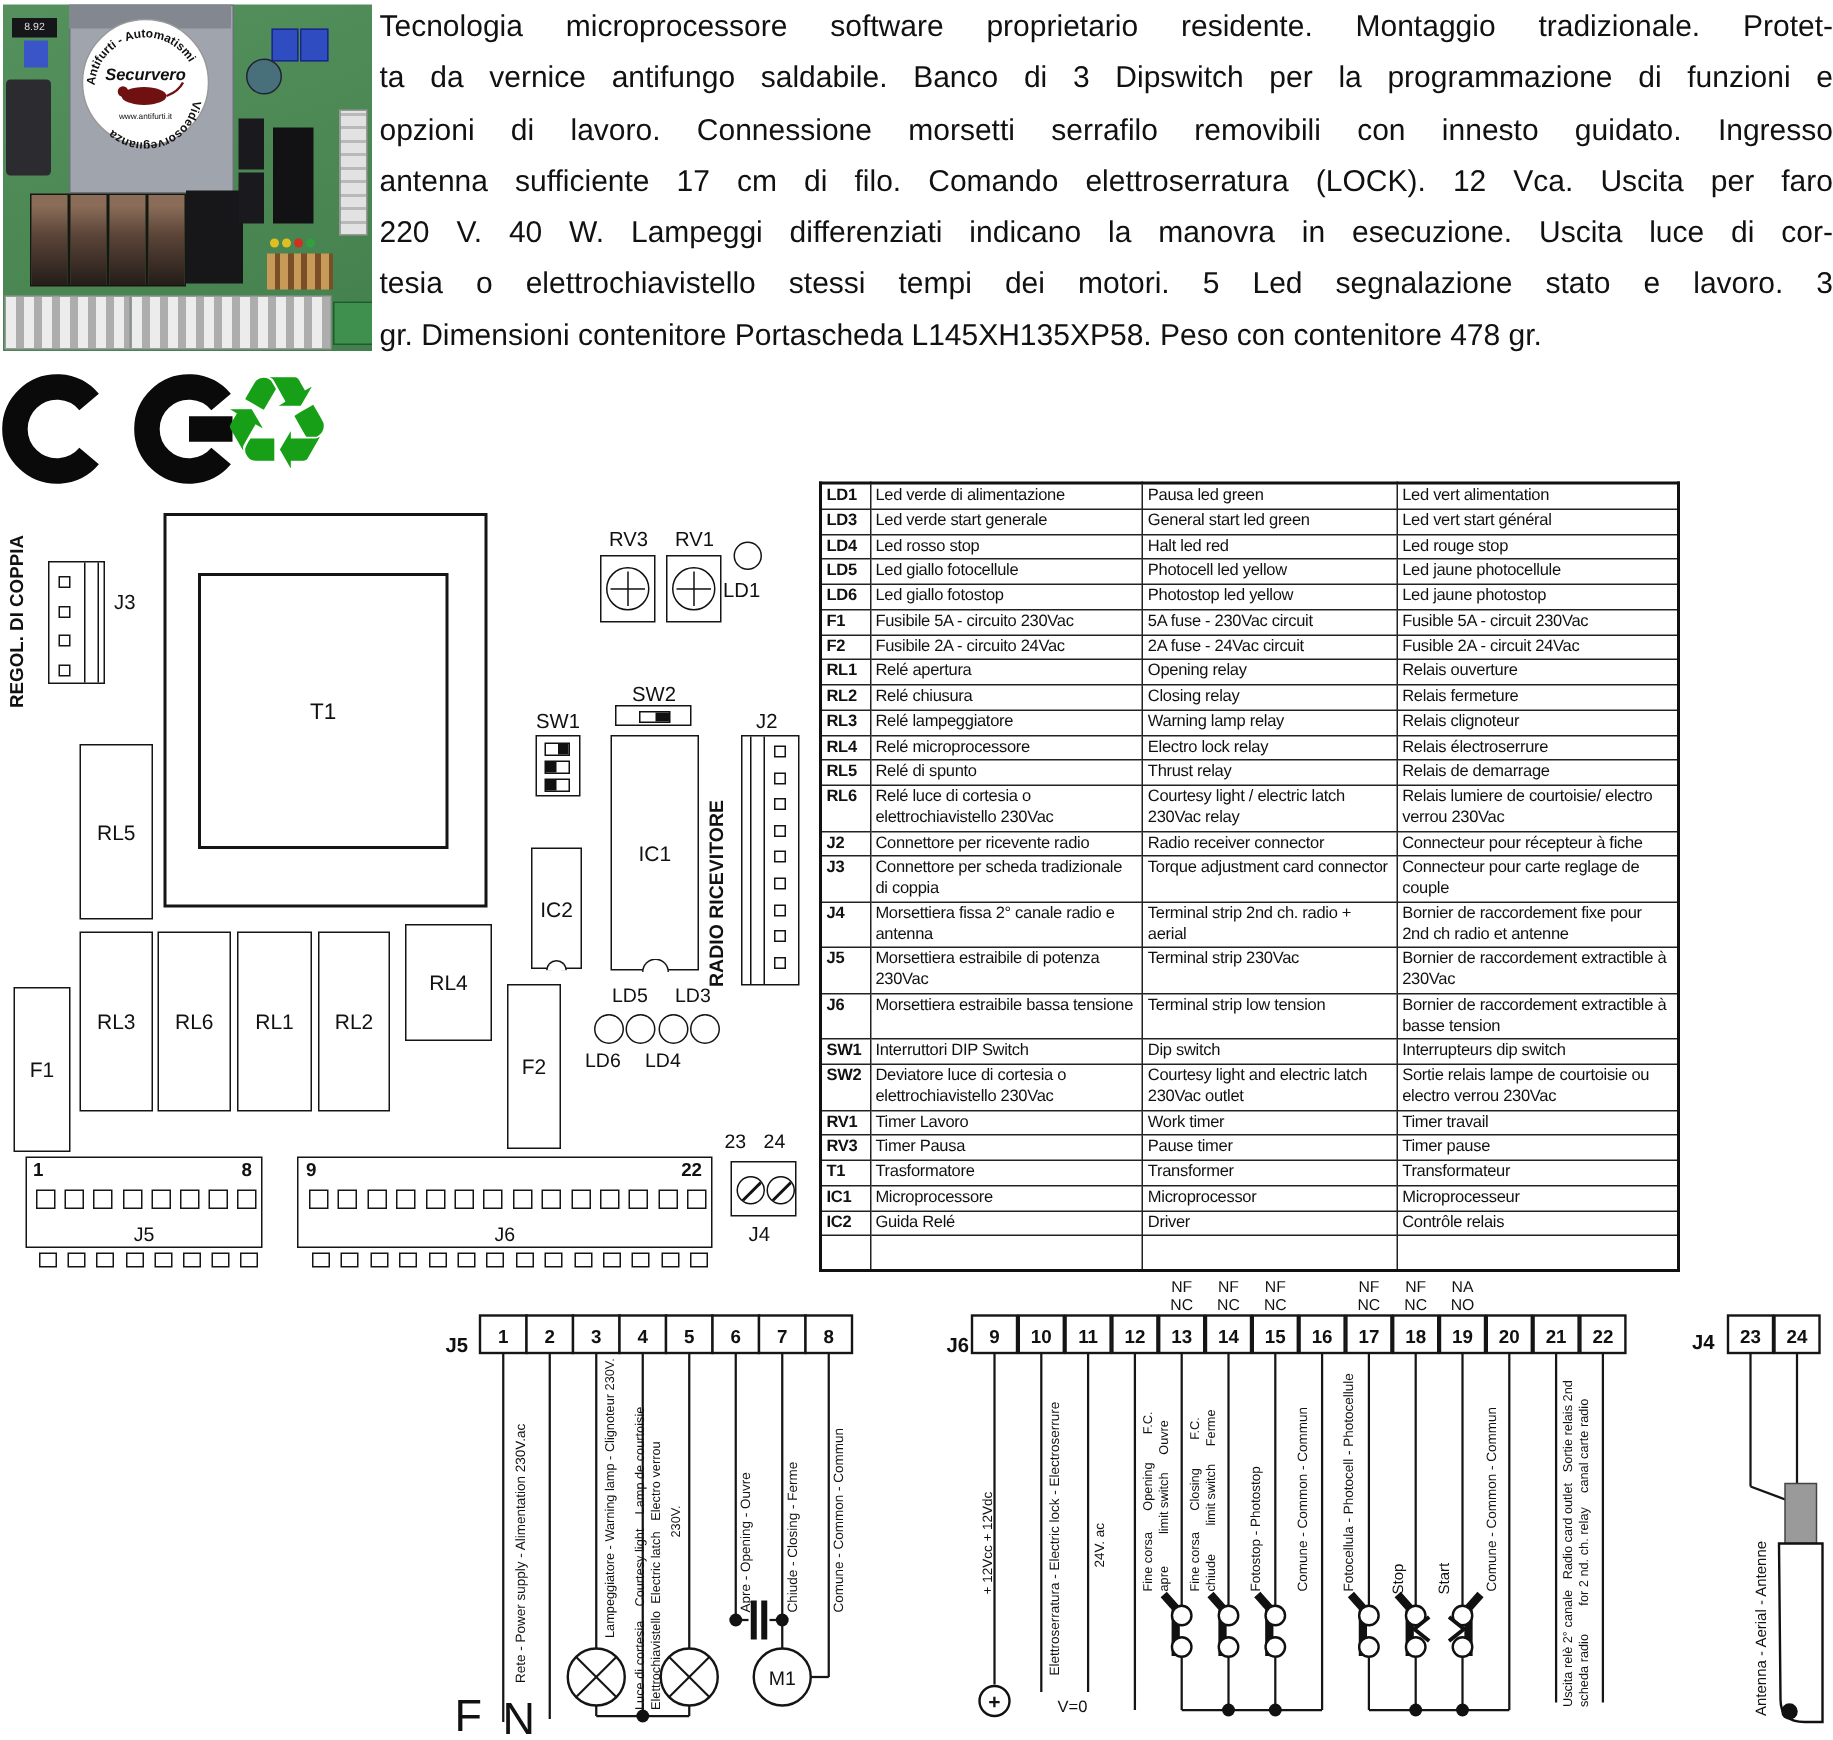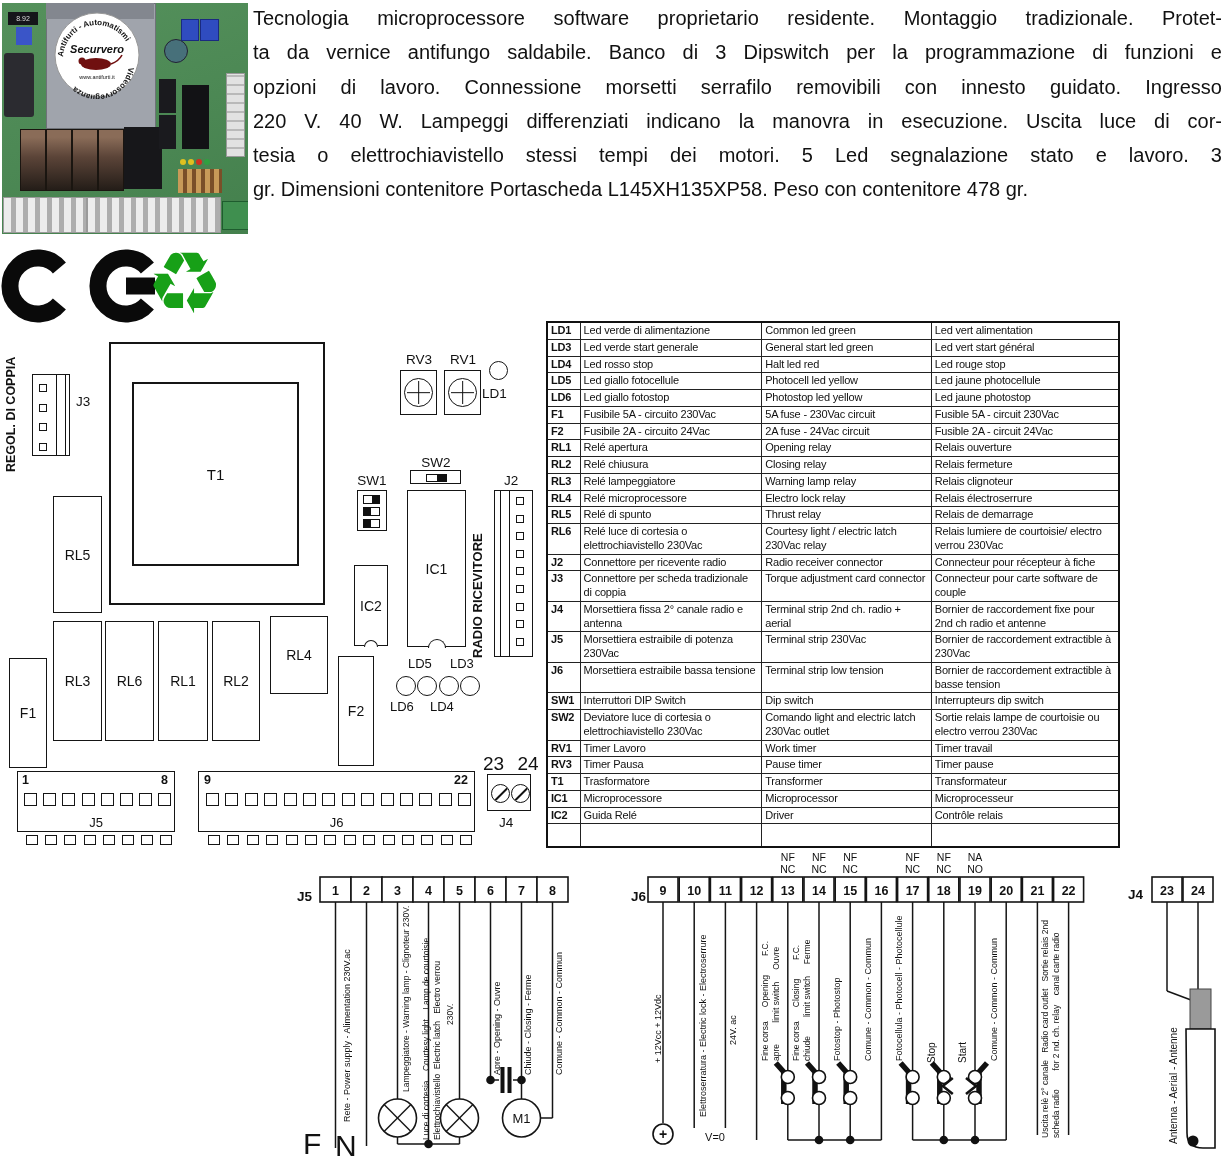--- a/index.html
+++ b/index.html
@@ -89,20 +89,21 @@
         <path d="M58,53 Q66,50 69,44" stroke="#701010" stroke-width="1.6" fill="none"></path>
         <text x="44" y="68" text-anchor="middle" font-size="5.5" fill="#444">www.antifurti.it</text>
       </svg>
     </div>
   </div>
 
   <div id="paragraph">
       <div class="pline">Tecnologia microprocessore software proprietario residente. Montaggio tradizionale. Protet-</div>
       <div class="pline">ta da vernice antifungo saldabile. Banco di 3 Dipswitch per la programmazione di funzioni e</div>
       <div class="pline">opzioni di lavoro. Connessione morsetti serrafilo removibili con innesto guidato. Ingresso</div>
+      <div class="pline">antenna sufficiente 17 cm di filo. Comando elettroserratura (LOCK). 12 Vca. Uscita per faro</div>
       <div class="pline">220 V. 40 W. Lampeggi differenziati indicano la manovra in esecuzione. Uscita luce di cor-</div>
       <div class="pline">tesia o elettrochiavistello stessi tempi dei motori. 5 Led segnalazione stato e lavoro. 3</div>
       <div class="pline plast">gr. Dimensioni contenitore Portascheda L145XH135XP58. Peso con contenitore 478 gr.</div>
     </div>
 
   <svg class="abs" style="left:0;top:240px" width="235" height="90" viewBox="0 0 235 90">
     <path d="M59.4,28 A28,28 0 1 0 59.4,64" fill="none" stroke="#0a0a0a" stroke-width="17"></path>
     <path d="M147.4,28 A28,28 0 1 0 147.4,64" fill="none" stroke="#0a0a0a" stroke-width="17"></path>
     <path d="M126,46 L155,46" stroke="#0a0a0a" stroke-width="17"></path>
   </svg>
@@ -242,21 +243,21 @@
         <div class="pin" style="left: 106px; top: 63px; width: 12px; height: 10px;"></div>
         <div class="pin" style="left: 125.4px; top: 63px; width: 12px; height: 10px;"></div>
         <div class="pin" style="left: 144.8px; top: 63px; width: 12px; height: 10px;"></div>
         <div class="pin" style="left: 164.2px; top: 63px; width: 12px; height: 10px;"></div>
         <div class="pin" style="left: 183.6px; top: 63px; width: 12px; height: 10px;"></div>
         <div class="pin" style="left: 203px; top: 63px; width: 12px; height: 10px;"></div>
         <div class="pin" style="left: 222.4px; top: 63px; width: 12px; height: 10px;"></div>
         <div class="pin" style="left: 241.8px; top: 63px; width: 12px; height: 10px;"></div>
         <div class="pin" style="left: 261.2px; top: 63px; width: 12px; height: 10px;"></div>
       </div>
-    <div class="lbl" style="left:483px;top:423px;font-size:19px;word-spacing:8px">23 24</div>
+    <div class="lbl" style="left:483px;top:423px;font-size:13px;word-spacing:8px">23 24</div>
     <div class="box" style="left:487px;top:444px;width:44px;height:37px">
       <div class="screwc" style="left:3px;top:9px">
           <i></i>
         </div>
       <div class="screwc" style="left:23px;top:9px">
           <i></i>
         </div>
     </div>
     <div class="lbl" style="left:499px;top:485px">J4</div>
   </div>
@@ -265,21 +266,21 @@
     <colgroup>
         <col style="width:33px">
         <col style="width:181px">
         <col style="width:169px">
         <col style="width:187px">
       </colgroup>
     <tbody id="tbody">
         <tr>
           <td class="c0">LD1</td>
           <td class="c1">Led verde di alimentazione</td>
-          <td class="c2">Common  led green</td>
+          <td class="c2">Pausa  led green</td>
           <td class="c3">Led vert alimentation</td>
         </tr>
         <tr>
           <td class="c0">LD3</td>
           <td class="c1">Led verde start generale</td>
           <td class="c2">General start led green</td>
           <td class="c3">Led vert start général</td>
         </tr>
         <tr>
           <td class="c0">LD4</td>
@@ -350,21 +351,21 @@
         <tr>
           <td class="c0">J2</td>
           <td class="c1">Connettore per ricevente radio</td>
           <td class="c2">Radio receiver connector</td>
           <td class="c3">Connecteur pour récepteur à fiche</td>
         </tr>
         <tr>
           <td class="c0">J3</td>
           <td class="c1">Connettore per scheda tradizionale di coppia</td>
           <td class="c2">Torque adjustment card connector</td>
-          <td class="c3">Connecteur pour carte software de couple</td>
+          <td class="c3">Connecteur pour carte reglage de couple</td>
         </tr>
         <tr>
           <td class="c0">J4</td>
           <td class="c1">Morsettiera fissa 2° canale radio e antenna</td>
           <td class="c2">Terminal strip 2nd ch. radio + aerial</td>
           <td class="c3">Bornier de raccordement fixe pour 2nd ch radio et antenne</td>
         </tr>
         <tr>
           <td class="c0">J5</td>
           <td class="c1">Morsettiera estraibile di potenza 230Vac</td>
@@ -379,21 +380,21 @@
         </tr>
         <tr>
           <td class="c0">SW1</td>
           <td class="c1">Interruttori DIP Switch</td>
           <td class="c2">Dip switch</td>
           <td class="c3">Interrupteurs dip switch</td>
         </tr>
         <tr>
           <td class="c0">SW2</td>
           <td class="c1">Deviatore luce di cortesia o elettrochiavistello 230Vac</td>
-          <td class="c2">Comando light and electric latch 230Vac outlet</td>
+          <td class="c2">Courtesy light and electric latch 230Vac outlet</td>
           <td class="c3">Sortie relais lampe de courtoisie ou electro verrou 230Vac</td>
         </tr>
         <tr>
           <td class="c0">RV1</td>
           <td class="c1">Timer Lavoro</td>
           <td class="c2">Work timer</td>
           <td class="c3">Timer travail</td>
         </tr>
         <tr>
           <td class="c0">RV3</td>

